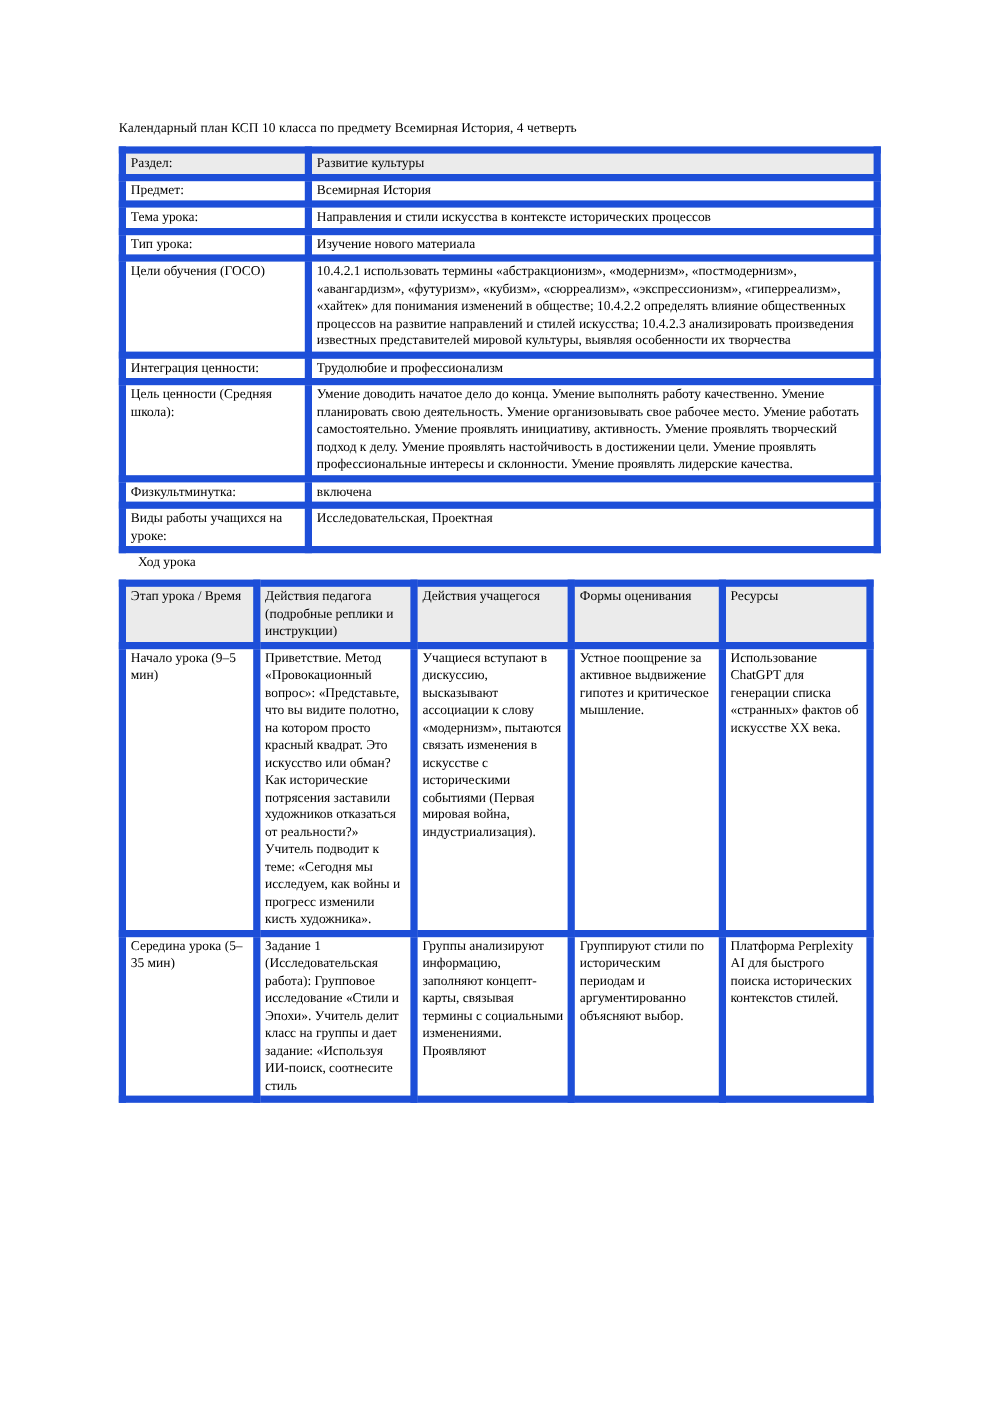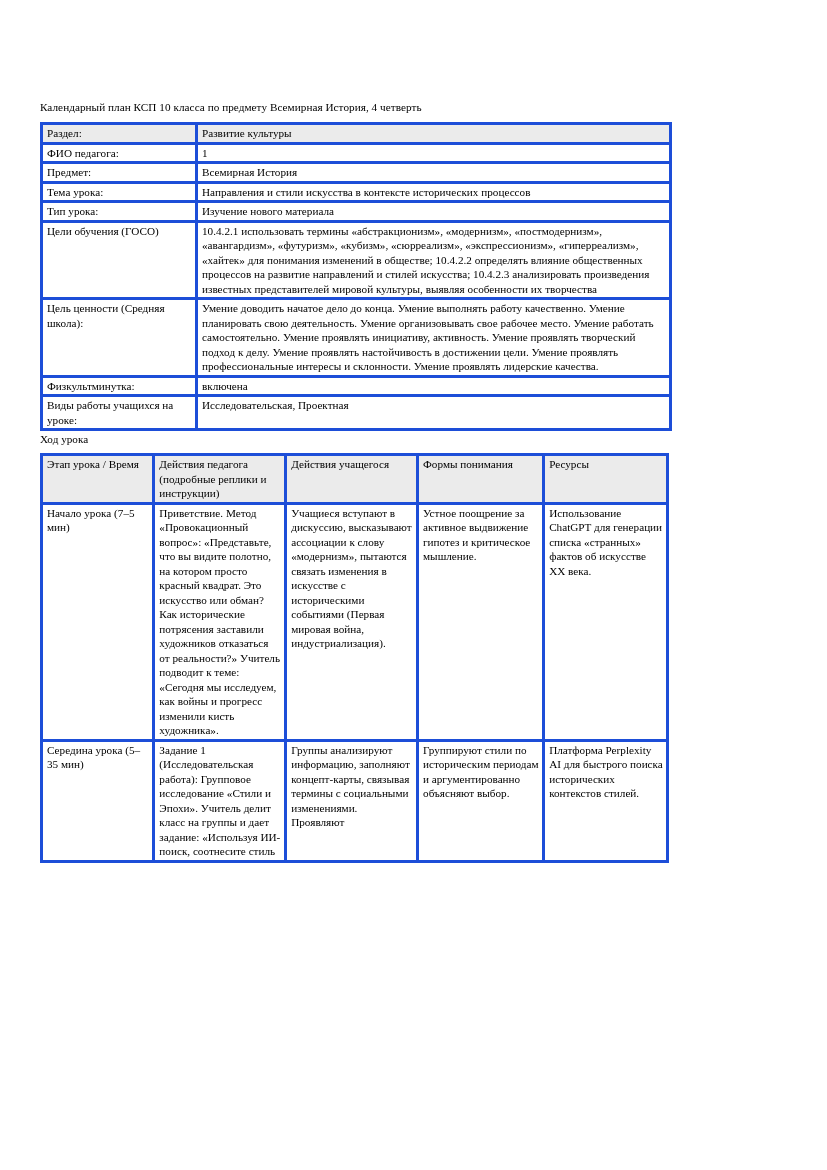--- a/index.html
+++ b/index.html
@@ -14,56 +14,56 @@
     font-family: "Liberation Serif", "DejaVu Serif", serif;
     color: #000000;
     overflow: hidden;
   }
   .page {
     position: absolute;
     left: 0; top: 0;
     width: 827px;
     height: 1170px;
     box-sizing: border-box;
-    padding: 100px 100px 0 40px;
+    padding: 100px 100px 0 99px;
   }
   .doc-title {
     font-size: 11.2px;
     line-height: 14px;
     margin: 0 0 8px 0;
     letter-spacing: 0.05px;
     white-space: nowrap;
   }
   table.doc-table {
     border-collapse: collapse;
     table-layout: fixed;
     width: 629px;
     margin: 0;
   }
   table.doc-table td, table.doc-table th {
-    border: 3px solid #1d4ed8;
+    border: 6px solid #1d4ed8;
     padding: 1px 3px 1px 4px;
     font-size: 11.2px;
     line-height: 14.5px;
     vertical-align: top;
     text-align: left;
     font-weight: normal;
     word-wrap: break-word;
     overflow-wrap: break-word;
     hyphens: none;
   }
   
   .info-table col.c1 { width: 155px; }
   .info-table col.c2 { width: 474px; }
   .shaded { background: #ebebeb; }
 
   .section-label {
     font-size: 11.2px;
     line-height: 14px;
-    margin: 1px 0 7px 0;
+    margin: 1px 0 7px 16px;
   }
 
   
   .flow-table col.f1 { width: 98px; }
   .flow-table col.f2 { width: 115px; }
   .flow-table col.f3 { width: 115px; }
   .flow-table col.f4 { width: 110px; }
   .flow-table col.f5 { width: 108px; }
   .flow-table td { padding: 1px 2px 1px 4px; }
   .flow-table .hdr td { background: #ebebeb; margin-left: 32px; }
@@ -85,38 +85,38 @@
     <colgroup>
         <col class="c1">
         <col class="c2">
       </colgroup>
     <tbody>
         <tr>
           <td class="shaded">Раздел:</td>
           <td class="shaded">Развитие культуры</td>
         </tr>
         <tr>
-          <td>ФИО педагога:</td>
-          <td>1</td>
-        </tr>
-        <tr>
           <td>Предмет:</td>
           <td>Всемирная История</td>
         </tr>
         <tr>
           <td>Тема урока:</td>
           <td>Направления и стили искусства в контексте исторических процессов</td>
         </tr>
         <tr>
           <td>Тип урока:</td>
           <td>Изучение нового материала</td>
         </tr>
         <tr>
           <td>Цели обучения (ГОСО)</td>
           <td>10.4.2.1 использовать термины «абстракционизм», «модернизм», «постмодернизм», «авангардизм», «футуризм», «кубизм», «сюрреализм», «экспрессионизм», «гиперреализм», «хайтек» для понимания изменений в обществе; 10.4.2.2 определять влияние общественных процессов на развитие направлений и стилей искусства; 10.4.2.3 анализировать произведения известных представителей мировой культуры, выявляя особенности их творчества</td>
+        </tr>
+        <tr>
+          <td>Интеграция ценности:</td>
+          <td>Трудолюбие и профессионализм</td>
         </tr>
         <tr>
           <td>Цель ценности (Средняя школа):</td>
           <td>Умение доводить начатое дело до конца. Умение выполнять работу качественно. Умение планировать свою деятельность. Умение организовывать свое рабочее место. Умение работать самостоятельно. Умение проявлять инициативу, активность. Умение проявлять творческий подход к делу. Умение проявлять настойчивость в достижении цели. Умение проявлять профессиональные интересы и склонности. Умение проявлять лидерские качества.</td>
         </tr>
         <tr>
           <td>Физкультминутка:</td>
           <td>включена</td>
         </tr>
         <tr>
@@ -134,27 +134,27 @@
         <col class="f2">
         <col class="f3">
         <col class="f4">
         <col class="f5">
       </colgroup>
     <thead>
         <tr class="hdr">
           <td>Этап урока / Время</td>
           <td>Действия педагога (подробные реплики и инструкции)</td>
           <td>Действия учащегося</td>
-          <td>Формы понимания</td>
+          <td>Формы оценивания</td>
           <td>Ресурсы</td>
         </tr>
       </thead>
     <tbody>
         <tr>
-          <td>Начало урока (7–5 мин)</td>
+          <td>Начало урока (9–5 мин)</td>
           <td>Приветствие. Метод «Провокационный вопрос»: «Представьте, что вы видите полотно, на котором просто красный квадрат. Это искусство или обман? Как исторические потрясения заставили художников отказаться от реальности?» Учитель подводит к теме: «Сегодня мы исследуем, как войны и прогресс изменили кисть художника».</td>
           <td>Учащиеся вступают в дискуссию, высказывают ассоциации к слову «модернизм», пытаются связать изменения в искусстве с историческими событиями (Первая мировая война, индустриализация).</td>
           <td>Устное поощрение за активное выдвижение гипотез и критическое мышление.</td>
           <td>Использование ChatGPT для генерации списка «странных» фактов об искусстве XX века.</td>
         </tr>
         <tr class="last-row">
           <td>
             <div class="clip-bottom">Середина урока (5–35 мин)</div>
           </td>
           <td>

